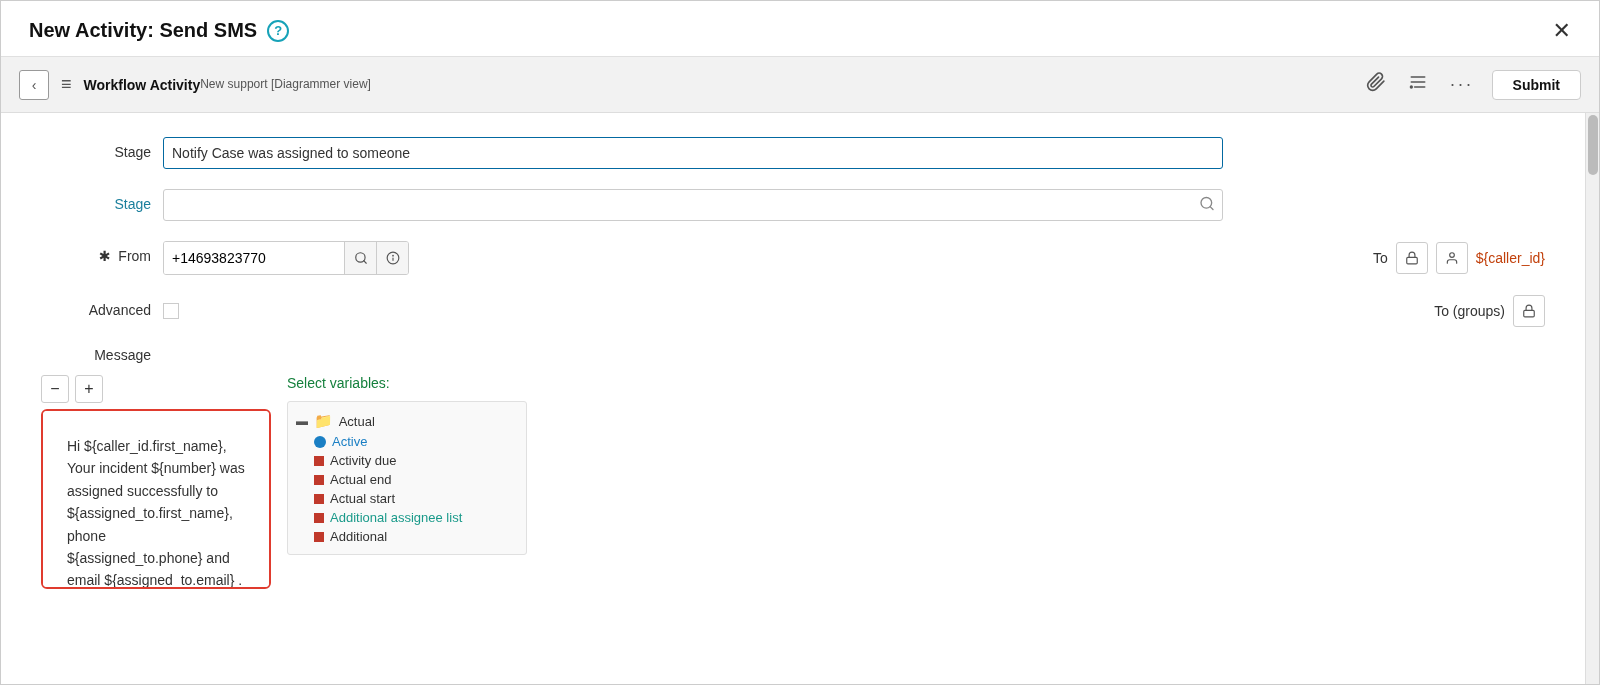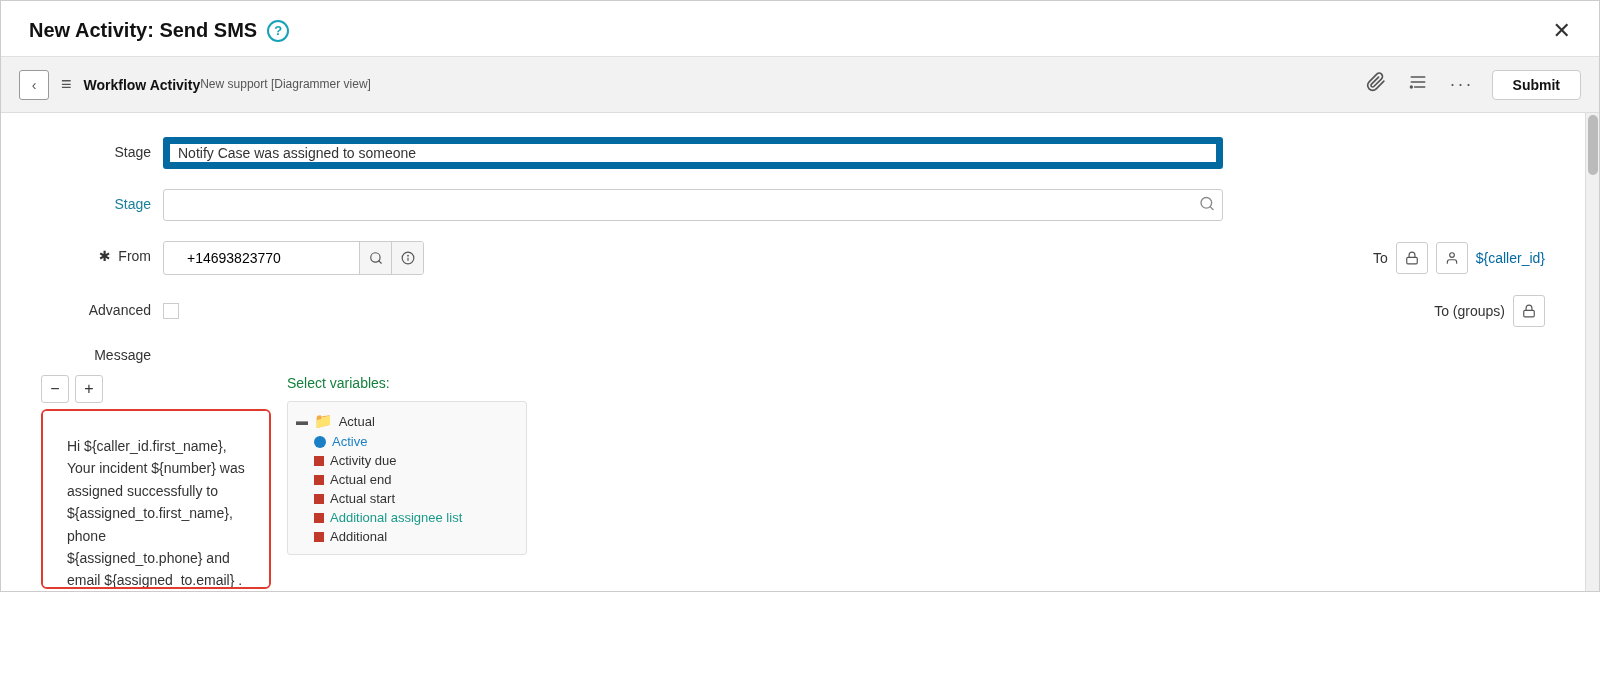--- a/index.html
+++ b/index.html
@@ -8,21 +8,21 @@
       font-size: 14px;
       background: #fff;
       color: #333;
       width: 1600px;
       height: 695px;
       overflow: hidden;
     }
 
     .modal-overlay {
       width: 1600px;
-      height: 592px;
+      height: 685px;
       background: #fff;
       display: flex;
       flex-direction: column;
       border: 1px solid #ccc;
       position: relative;
     }
 
     
     .modal-header {
       display: flex;
@@ -177,21 +177,21 @@
       color: #333;
       flex-shrink: 0;
     }
     .form-label.link {
       color: #1a7f9c;
       cursor: pointer;
     }
     .form-control {
       flex: 1;
       height: 32px;
-      border: 7px solid #0369a1;
+      border: 1px solid #0369a1;
       border-radius: 3px;
       padding: 4px 8px;
       font-size: 14px;
       color: #333;
       background: #fff;
     }
 
     
     .name-input {
       flex: 1;
@@ -234,21 +234,20 @@
       display: flex;
       align-items: center;
       gap: 0;
     }
     .from-input-wrap {
       display: flex;
       align-items: center;
       border: 1px solid #ccc;
       border-radius: 3px;
       overflow: hidden;
-      padding-left: 15px;
     }
     .from-input {
       border: none;
       height: 32px;
       padding: 4px 8px;
       font-size: 14px;
       width: 180px;
       outline: none;
     }
     .icon-btn-inline {
@@ -283,21 +282,21 @@
       border-radius: 3px;
       display: flex;
       align-items: center;
       justify-content: center;
       cursor: pointer;
       font-size: 14px;
       color: #555;
     }
     .to-value {
       font-size: 14px;
-      color: #0369a1;
+      color: #c2410c;
     }
 
     
     .advanced-row {
       display: flex;
       align-items: center;
       gap: 12px;
     }
     .advanced-checkbox {
       width: 16px;

